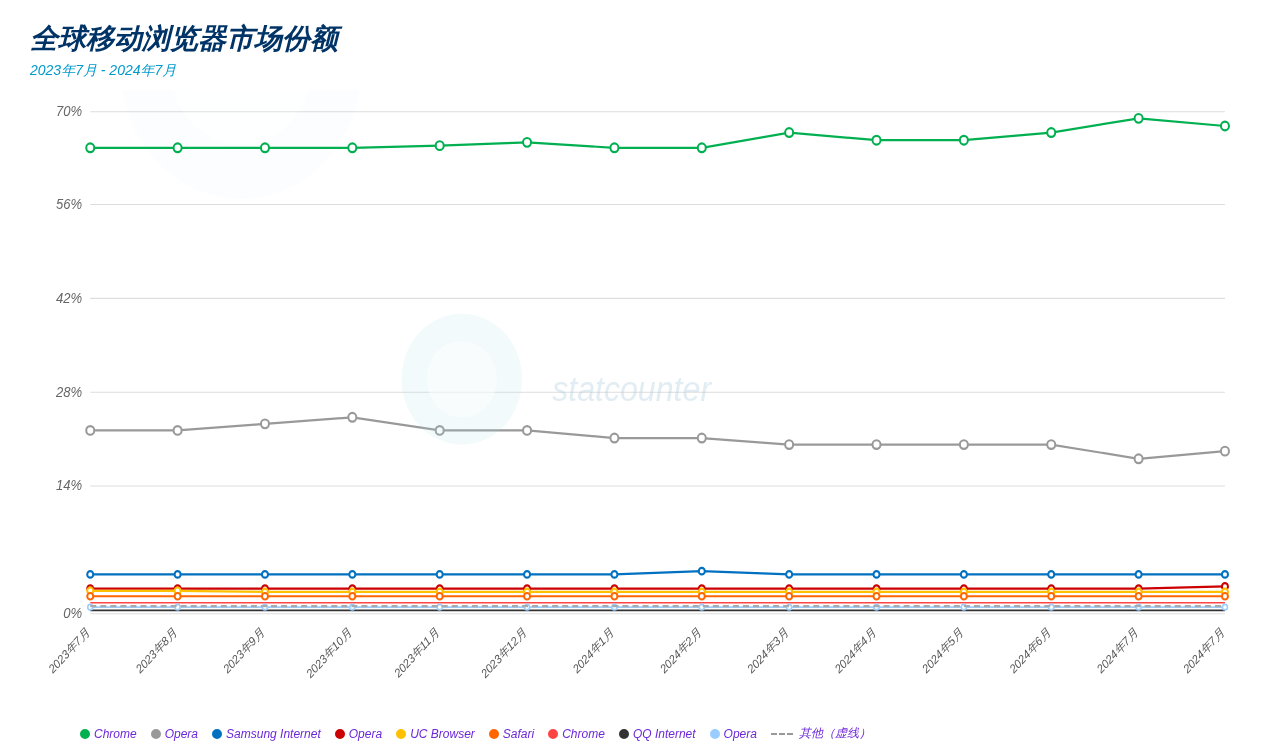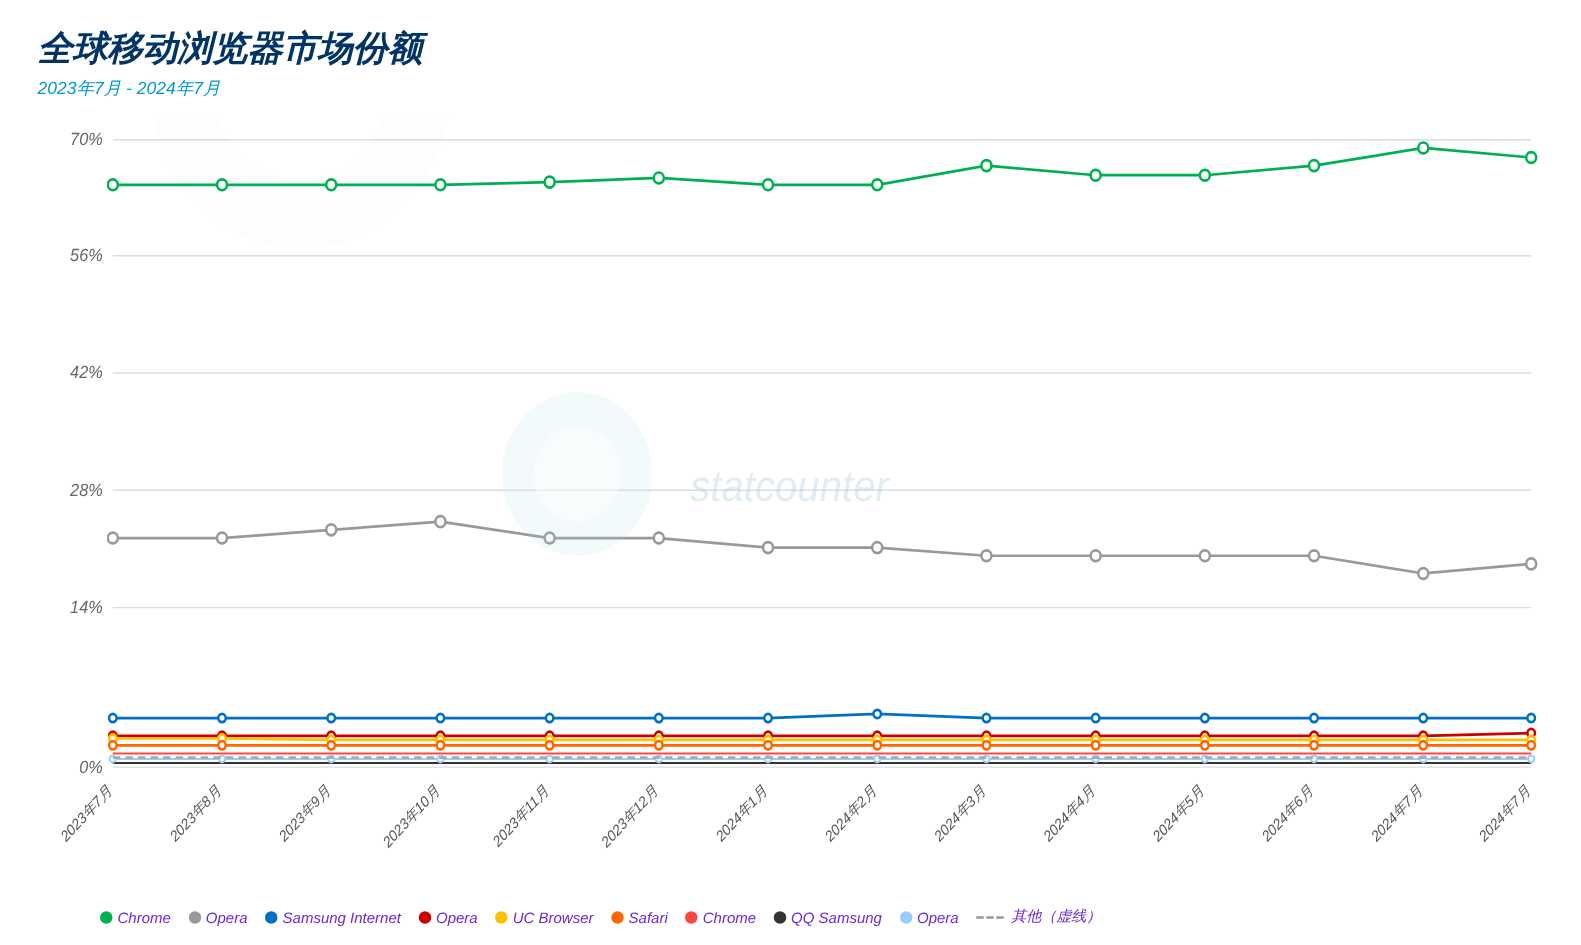--- a/index.html
+++ b/index.html
@@ -421,21 +421,21 @@
       <div class="legend-item">
         <span class="legend-dot" style="background:#ff6600; border-color:#ff6600;"></span>
         <span>Safari</span>
       </div>
       <div class="legend-item">
         <span class="legend-dot" style="background:#ff4444; border-color:#ff4444;"></span>
         <span>Chrome</span>
       </div>
       <div class="legend-item">
         <span class="legend-dot" style="background:#333333; border-color:#333333;"></span>
-        <span>QQ Samsung</span>
+        <span>QQ Internet</span>
       </div>
       <div class="legend-item">
         <span class="legend-dot" style="background:#99ccff; border-color:#99ccff;"></span>
         <span>Opera</span>
       </div>
       <div class="legend-item">
         <span style="display:inline-block;width:22px;height:2px;border-top:2px dashed #999;vertical-align:middle;margin-right:2px;"></span>
         <span>其他（虚线）</span>
       </div>
     </div>

